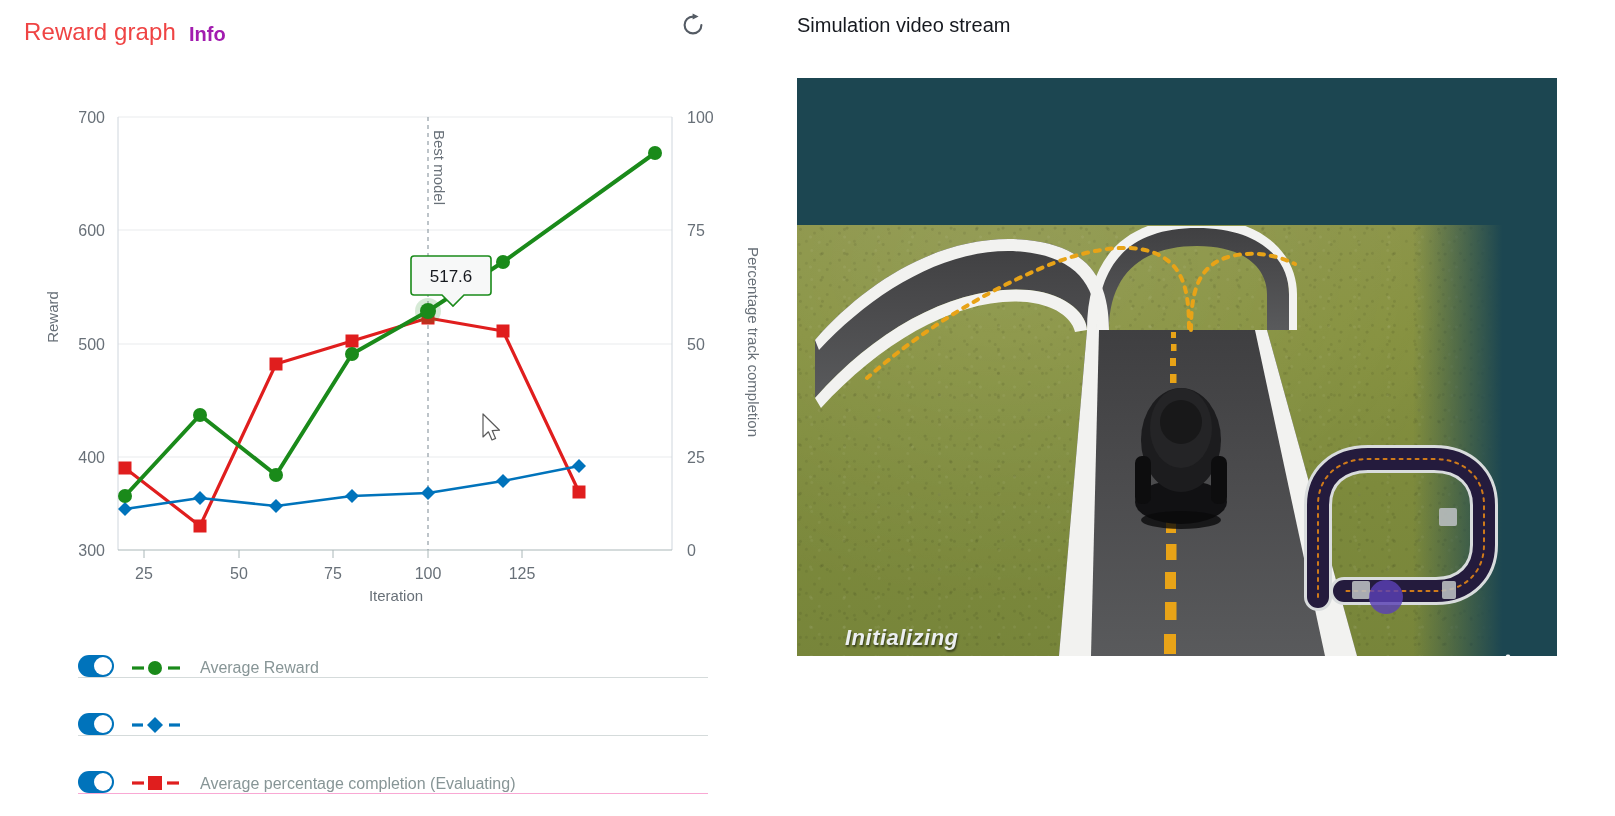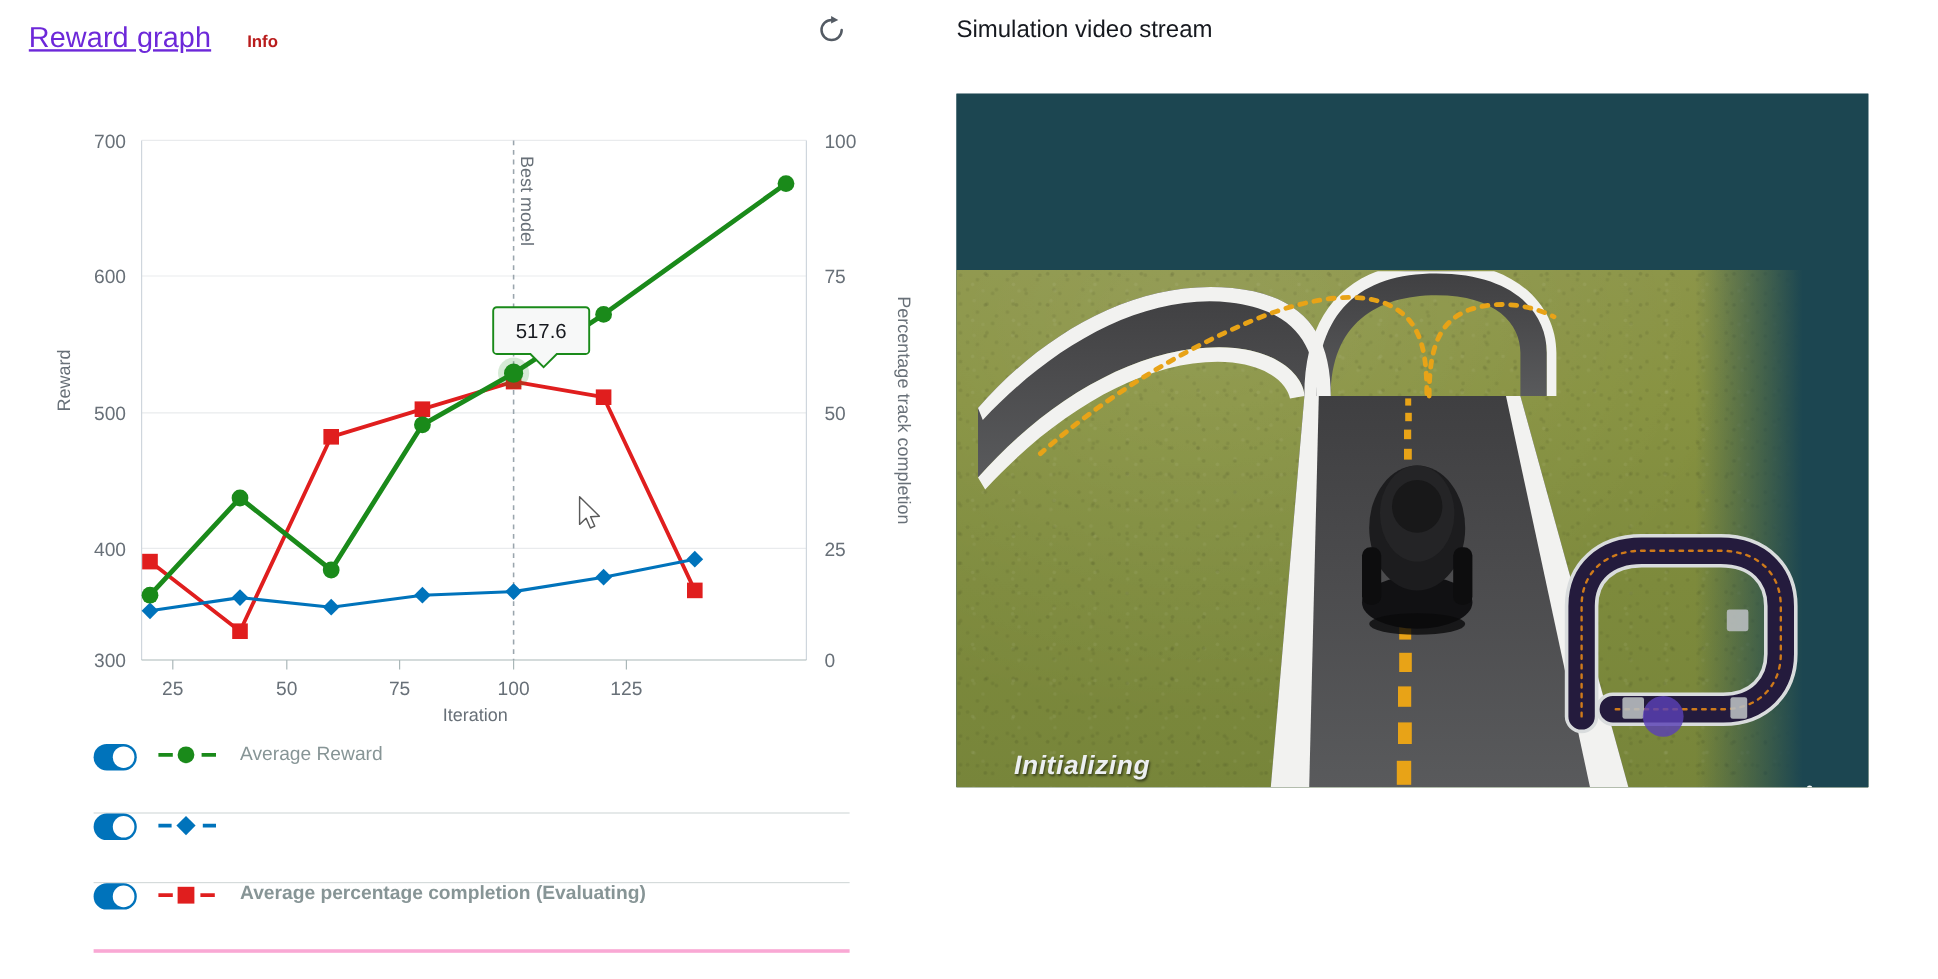--- a/index.html
+++ b/index.html
@@ -14,44 +14,44 @@
 
   
   .left-panel { position: absolute; left: 0; top: 0; width: 775px; height: 816px; }
 
   .panel-header {
     position: absolute; left: 24px; top: 12px;
     width: 720px; height: 40px;
     display: flex; align-items: center;
   }
   .panel-title {
-    font-size: 24px; color: #6d28d9; font-weight: 400; letter-spacing: 0.1px; text-decoration: underline;
+    font-size: 24px; color: #ef4444; font-weight: 400; letter-spacing: 0.1px;
   }
   .info-link {
-    font-size: 14px; color: #b91c1c; font-weight: 700;
-    margin-left: 30px; cursor: pointer; position: relative; top: 2px;
+    font-size: 20px; color: #a21caf; font-weight: 700;
+    margin-left: 13px; cursor: pointer; position: relative; top: 2px;
   }
   .refresh-btn {
     position: absolute; left: 676px; top: 8px;
     width: 34px; height: 34px; display: flex; align-items: center; justify-content: center;
     cursor: pointer; background: none; border: none; padding: 0;
   }
 
   
   .chart-wrap { position: absolute; left: 0; top: 77px; width: 775px; height: 540px; text-align: right; }
   .chart-svg { display: block; }
 
   
   .legend { position: absolute; left: 78px; top: 620px; width: 630px; }
   .legend-row {
-    display: flex; align-items: flex-start;
+    display: flex; align-items: flex-end;
     height: 58px;
     border-bottom: 1px solid #d5dbdb;
   }
-  .legend-row:last-child { border-bottom: 3px solid #f9a8d4; font-weight: bold; }
+  .legend-row:last-child { border-bottom: 1px solid #f9a8d4; }
   .toggle {
     width: 36px; height: 22px; border-radius: 11px;
     background: #0073bb; position: relative; flex: 0 0 auto; cursor: pointer;
   }
   .toggle .knob {
     position: absolute; top: 2px; right: 2px;
     width: 18px; height: 18px; border-radius: 50%;
     background: #ffffff;
   }
   .legend-sample { width: 62px; flex: 0 0 auto; display: flex; align-items: center; justify-content: center; margin-left: 14px;}

